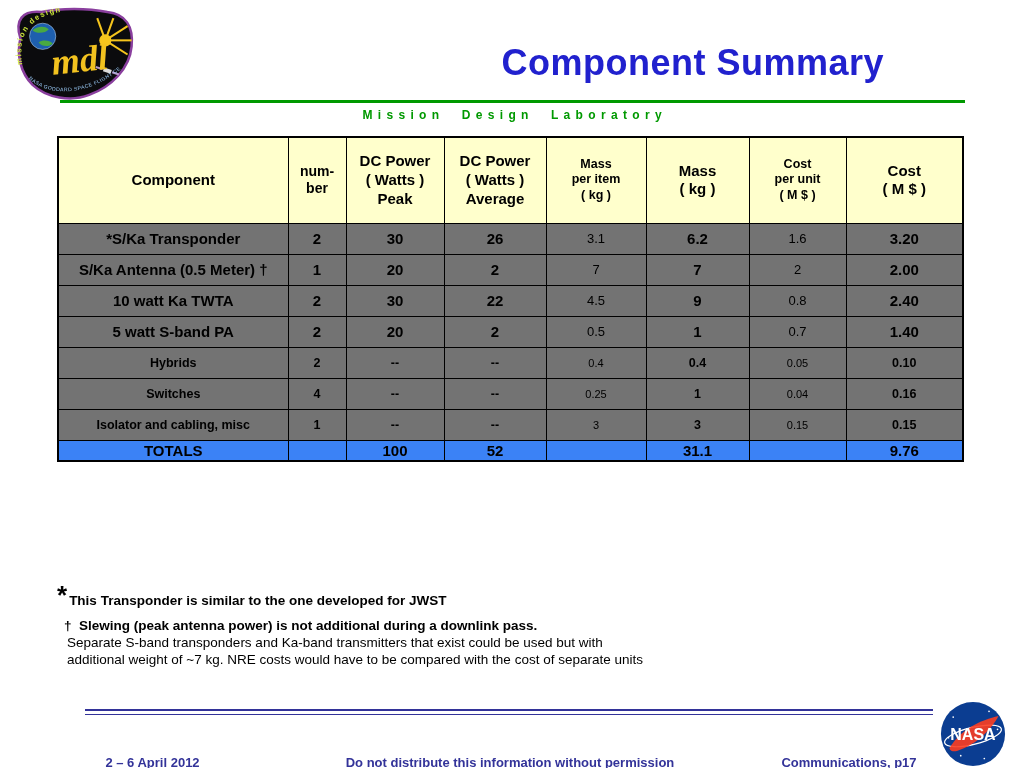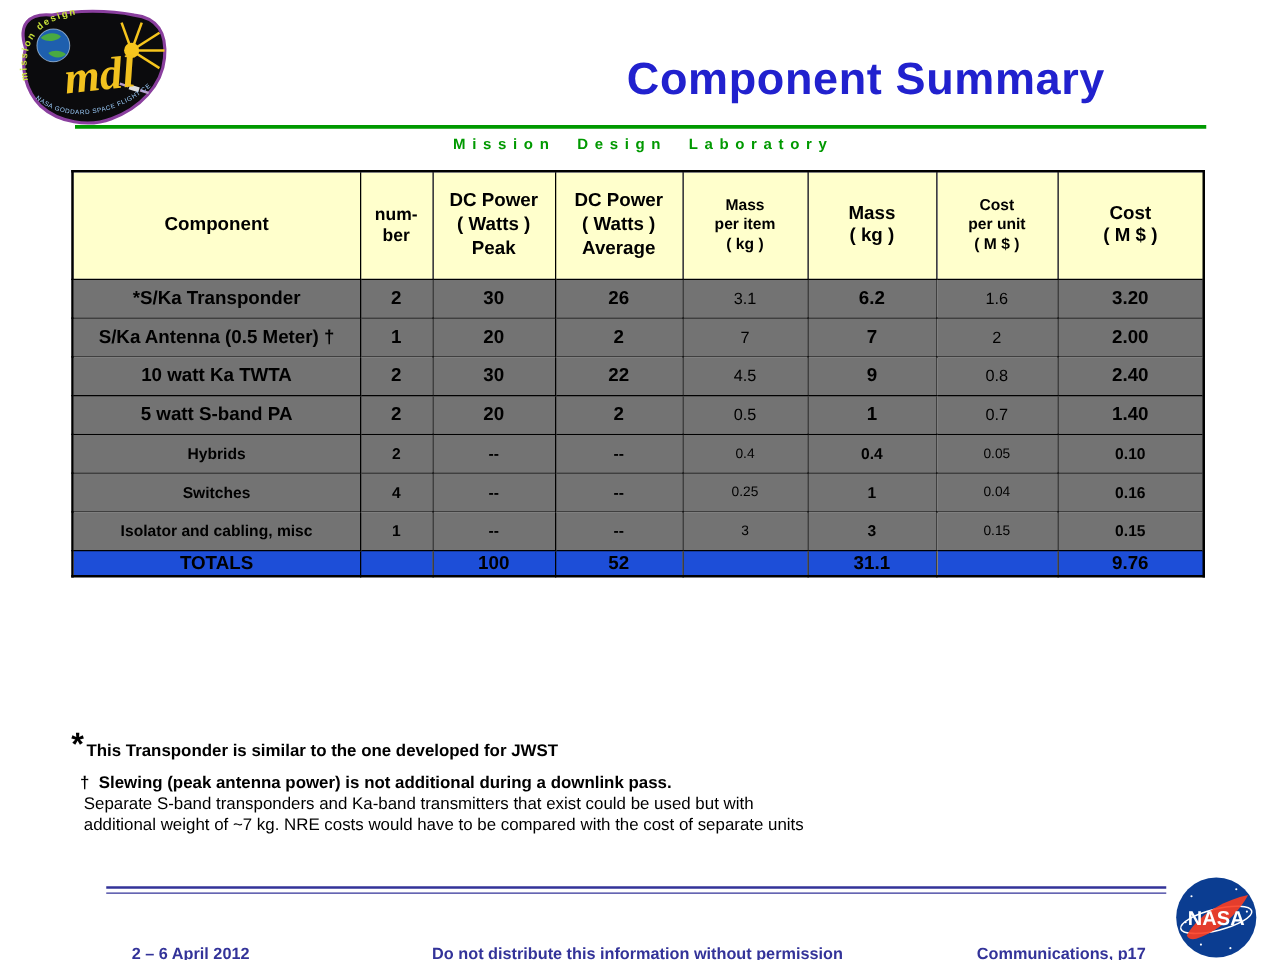--- a/index.html
+++ b/index.html
@@ -29,21 +29,21 @@
   }
   table.summary thead tr{height:86px;background:#ffffcc;}
   table.summary thead th{font-size:15px;font-weight:bold;line-height:1.25;}
   table.summary thead th.c1{font-weight:bold;font-size:14px;}
   table.summary thead th.c4, table.summary thead th.c6{font-size:12.5px;}
   table.summary tbody tr{height:31px;background:#737373;}
   table.summary tbody td{font-size:15px;font-weight:bold;}
   table.summary tbody td.c4, table.summary tbody td.c6{font-weight:normal;font-size:13px;}
   table.summary tbody tr.sm td{font-size:12.5px;}
   table.summary tbody tr.sm td.c4, table.summary tbody tr.sm td.c6{font-size:11px;font-weight:normal;}
-  table.summary tbody tr.total{background:#1d4ed8;height:15px;}
+  table.summary tbody tr.total{background:#3b82f6;height:15px;}
   col.c0{width:230px;} col.c1{width:58px;} col.c2{width:98px;} col.c3{width:102px;}
   col.c4{width:100px;} col.c5{width:103px;} col.c6{width:97px;} col.c7{width:117px;}
   
   .footnotes{position:absolute;left:57px;top:585px;width:720px;}
   .fn-star-row{display:flex;align-items:flex-start;}
   .fn-star{font-size:26px;font-weight:bold;line-height:20px;margin-right:2px;}
   .fn-star-text{font-size:13.5px;font-weight:bold;margin-top:8px;}
   .fn-dagger{font-size:13.5px;font-weight:bold;margin:10px 0 2px 7px;white-space:pre;}
   .fn-plain{font-size:13.5px;margin-left:10px;line-height:16.5px;}
   

